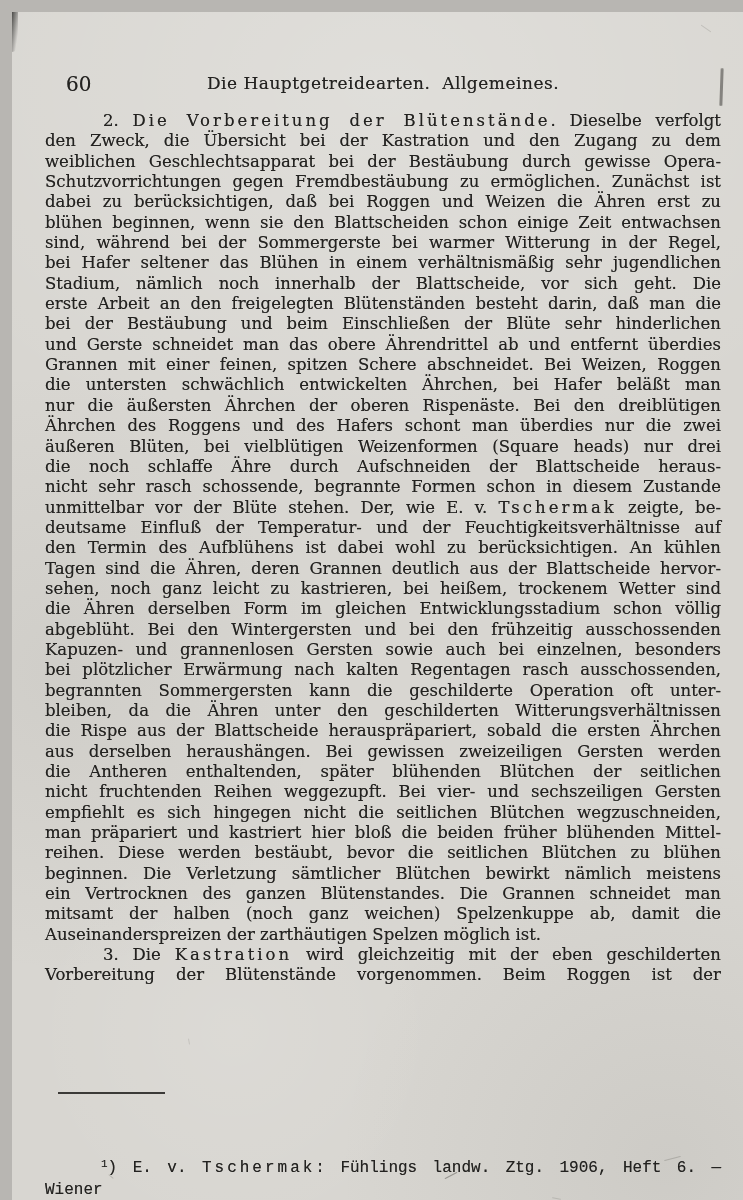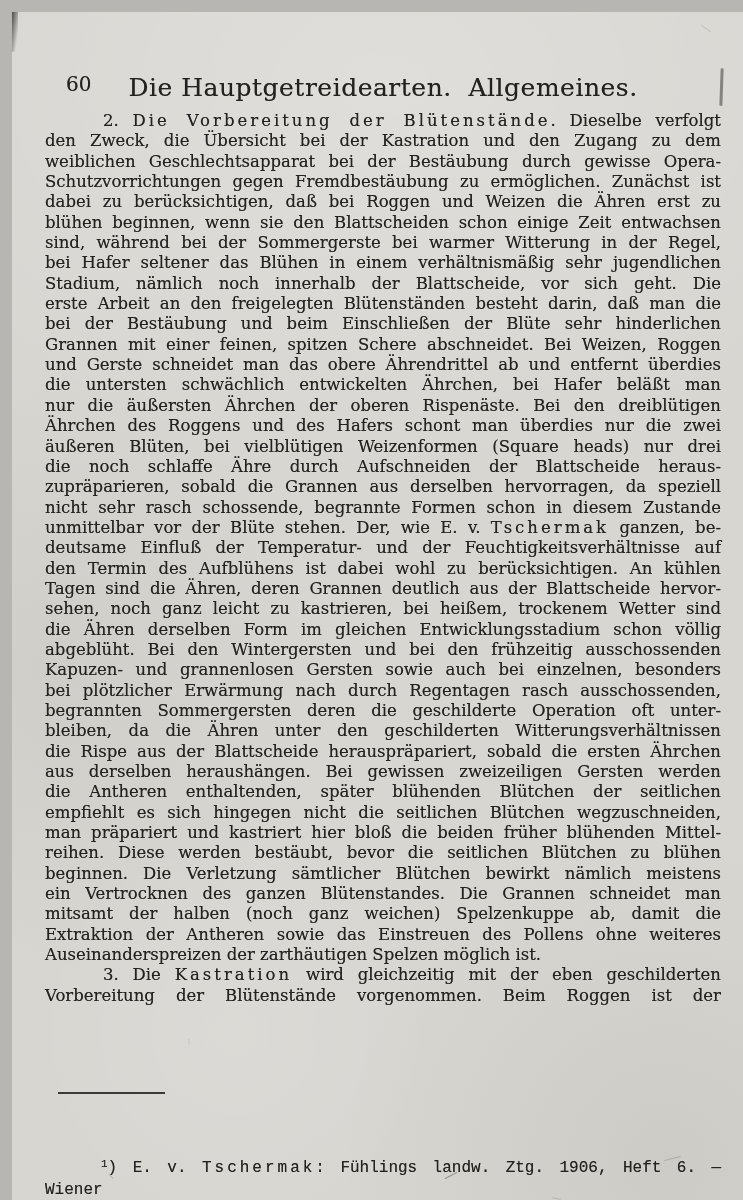--- a/index.html
+++ b/index.html
@@ -15,21 +15,21 @@
       radial-gradient(40% 25% at 30% 85%, rgba(255,255,255,0.10), rgba(255,255,255,0) 70%),
       #d8d6d1;
     font-family:"DejaVu Serif","Liberation Serif",serif;
     color:#232220;
     text-shadow:0 0 0.6px rgba(35,34,32,0.55);
   }
   .header{position:absolute;top:59px;left:33px;width:676px;height:26px;}
   .pagenum{position:absolute;left:21px;top:1px;font-size:20px;}
   .running-title{
     position:absolute;left:0;right:0;top:2px;
-    text-align:center;font-size:25px;letter-spacing:0.5px;white-space:pre;
+    text-align:center;font-size:17px;letter-spacing:0.5px;white-space:pre;
   }
   .body-text{position:absolute;top:99px;left:33px;width:676px;}
   .line{
     font-size:16.5px;line-height:20.35px;
     text-align:justify;text-align-last:justify;
   }
   .line.indent{text-indent:58px;}
   .line.endline{text-align-last:left;}
   .gesperrt{letter-spacing:3px;}
   .sup{font-size:11px;vertical-align:5px;letter-spacing:0;}
@@ -74,50 +74,49 @@
       <div class="line"><span>den Zweck, die Übersicht bei der Kastration und den Zugang zu dem</span></div>
       <div class="line"><span>weiblichen Geschlechtsapparat bei der Bestäubung durch gewisse Opera-</span></div>
       <div class="line"><span>Schutzvorrichtungen gegen Fremdbestäubung zu ermöglichen. Zunächst ist</span></div>
       <div class="line"><span>dabei zu berücksichtigen, daß bei Roggen und Weizen die Ähren erst zu</span></div>
       <div class="line"><span>blühen beginnen, wenn sie den Blattscheiden schon einige Zeit entwachsen</span></div>
       <div class="line"><span>sind, während bei der Sommergerste bei warmer Witterung in der Regel,</span></div>
       <div class="line"><span>bei Hafer seltener das Blühen in einem verhältnismäßig sehr jugendlichen</span></div>
       <div class="line"><span>Stadium, nämlich noch innerhalb der Blattscheide, vor sich geht. Die</span></div>
       <div class="line"><span>erste Arbeit an den freigelegten Blütenständen besteht darin, daß man die</span></div>
       <div class="line"><span>bei der Bestäubung und beim Einschließen der Blüte sehr hinderlichen</span></div>
+      <div class="line"><span>und Gerste schneidet man das obere Ährendrittel ab und entfernt überdies</span></div>
       <div class="line"><span>Grannen mit einer feinen, spitzen Schere abschneidet. Bei Weizen, Roggen</span></div>
-      <div class="line"><span>und Gerste schneidet man das obere Ährendrittel ab und entfernt überdies</span></div>
       <div class="line"><span>die untersten schwächlich entwickelten Ährchen, bei Hafer beläßt man</span></div>
       <div class="line"><span>nur die äußersten Ährchen der oberen Rispenäste. Bei den dreiblütigen</span></div>
       <div class="line"><span>Ährchen des Roggens und des Hafers schont man überdies nur die zwei</span></div>
       <div class="line"><span>äußeren Blüten, bei vielblütigen Weizenformen (Square heads) nur drei</span></div>
       <div class="line"><span>die noch schlaffe Ähre durch Aufschneiden der Blattscheide heraus-</span></div>
-      <div class="line"><span>zupräparieren, sobald die Grannen aus derselben hervorragen, da speziell</span></div>
       <div class="line"><span>nicht sehr rasch schossende, begrannte Formen schon in diesem Zustande</span></div>
-      <div class="line"><span>unmittelbar vor der Blüte stehen. Der, wie E. v. </span><span class="gesperrt">Tschermak</span><span> ganzen, be-</span></div>
+      <div class="line"><span>unmittelbar vor der Blüte stehen. Der, wie E. v. </span><span class="gesperrt">Tschermak</span><span> zeigte, be-</span></div>
       <div class="line"><span>deutsame Einfluß der Temperatur- und der Feuchtigkeitsverhältnisse auf</span></div>
       <div class="line"><span>den Termin des Aufblühens ist dabei wohl zu berücksichtigen. An kühlen</span></div>
       <div class="line"><span>Tagen sind die Ähren, deren Grannen deutlich aus der Blattscheide hervor-</span></div>
       <div class="line"><span>sehen, noch ganz leicht zu kastrieren, bei heißem, trockenem Wetter sind</span></div>
       <div class="line"><span>die Ähren derselben Form im gleichen Entwicklungsstadium schon völlig</span></div>
       <div class="line"><span>abgeblüht. Bei den Wintergersten und bei den frühzeitig ausschossenden</span></div>
       <div class="line"><span>Kapuzen- und grannenlosen Gersten sowie auch bei einzelnen, besonders</span></div>
-      <div class="line"><span>bei plötzlicher Erwärmung nach durch Regentagen rasch ausschossenden,</span></div>
-      <div class="line"><span>begrannten Sommergersten deren die geschilderte Operation oft unter-</span></div>
+      <div class="line"><span>bei plötzlicher Erwärmung nach kalten Regentagen rasch ausschossenden,</span></div>
+      <div class="line"><span>begrannten Sommergersten kann die geschilderte Operation oft unter-</span></div>
       <div class="line"><span>bleiben, da die Ähren unter den geschilderten Witterungsverhältnissen</span></div>
       <div class="line"><span>die Rispe aus der Blattscheide herauspräpariert, sobald die ersten Ährchen</span></div>
       <div class="line"><span>aus derselben heraushängen. Bei gewissen zweizeiligen Gersten werden</span></div>
       <div class="line"><span>die Antheren enthaltenden, später blühenden Blütchen der seitlichen</span></div>
+      <div class="line"><span>nicht fruchtenden Reihen weggezupft. Bei vier- und sechszeiligen Gersten</span></div>
       <div class="line"><span>empfiehlt es sich hingegen nicht die seitlichen Blütchen wegzuschneiden,</span></div>
       <div class="line"><span>man präpariert und kastriert hier bloß die beiden früher blühenden Mittel-</span></div>
       <div class="line"><span>reihen. Diese werden bestäubt, bevor die seitlichen Blütchen zu blühen</span></div>
       <div class="line"><span>beginnen. Die Verletzung sämtlicher Blütchen bewirkt nämlich meistens</span></div>
       <div class="line"><span>ein Vertrocknen des ganzen Blütenstandes. Die Grannen schneidet man</span></div>
       <div class="line"><span>mitsamt der halben (noch ganz weichen) Spelzenkuppe ab, damit die</span></div>
-      <div class="line"><span>Extraktion der Antheren sowie das Einstreuen des Pollens ohne weiteres</span></div>
       <div class="line endline"><span>Auseinanderspreizen der zarthäutigen Spelzen möglich ist.</span></div>
       <div class="line indent"><span>3. Die </span><span class="gesperrt">Kastration</span><span> wird gleichzeitig mit der eben geschilderten</span></div>
       <div class="line"><span>Vorbereitung der Blütenstände vorgenommen. Beim Roggen ist der</span></div>
     </div>
 
   <div class="footnote-rule"></div>
   <div class="footnote-text">
       <div class="line indent"><span class="sup">1</span><span>) E. v. </span><span class="gesperrt">Tschermak</span><span>: Fühlings landw. Ztg. 1906, Heft 6. — Wiener</span></div>
       <div class="line endline"><span>landw. Ztg. 1906, Nr. 54. — D. landw. Pr. 1909, Nr. 14.</span></div>
     </div>

